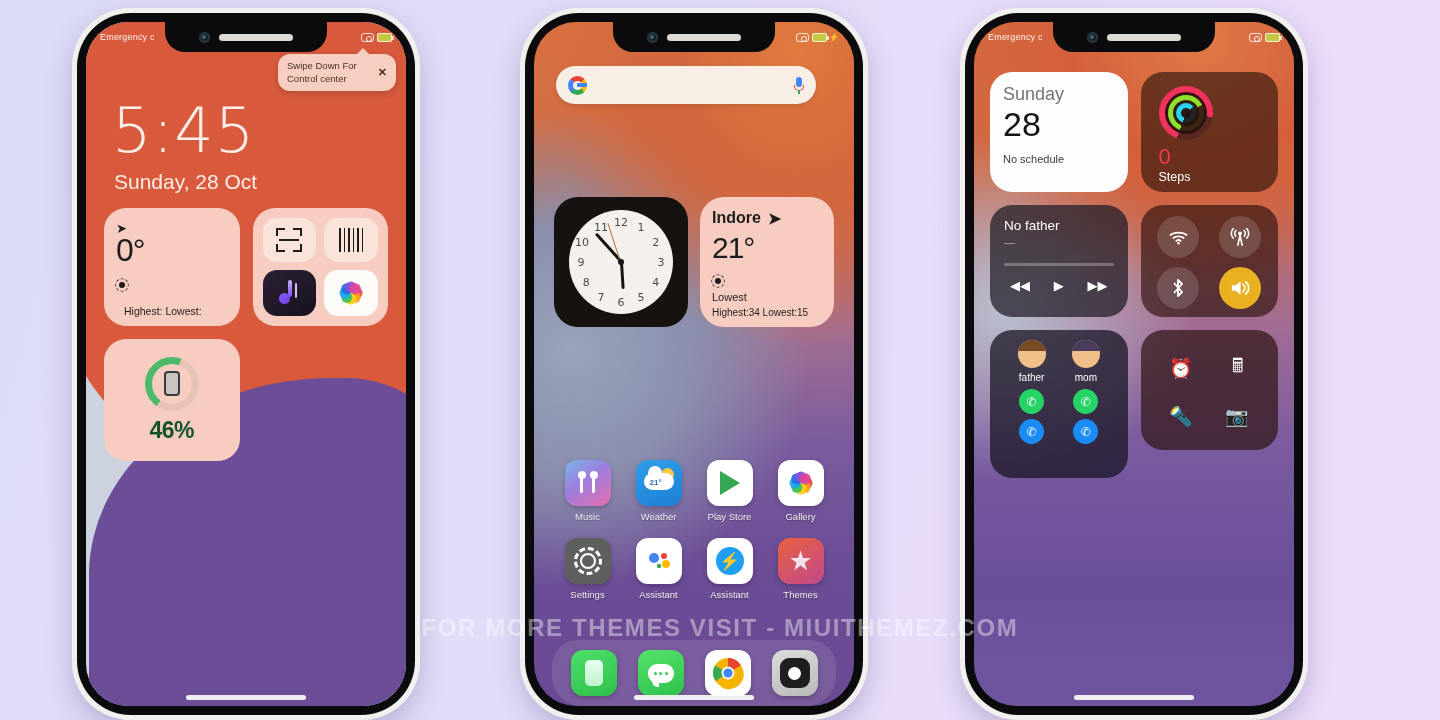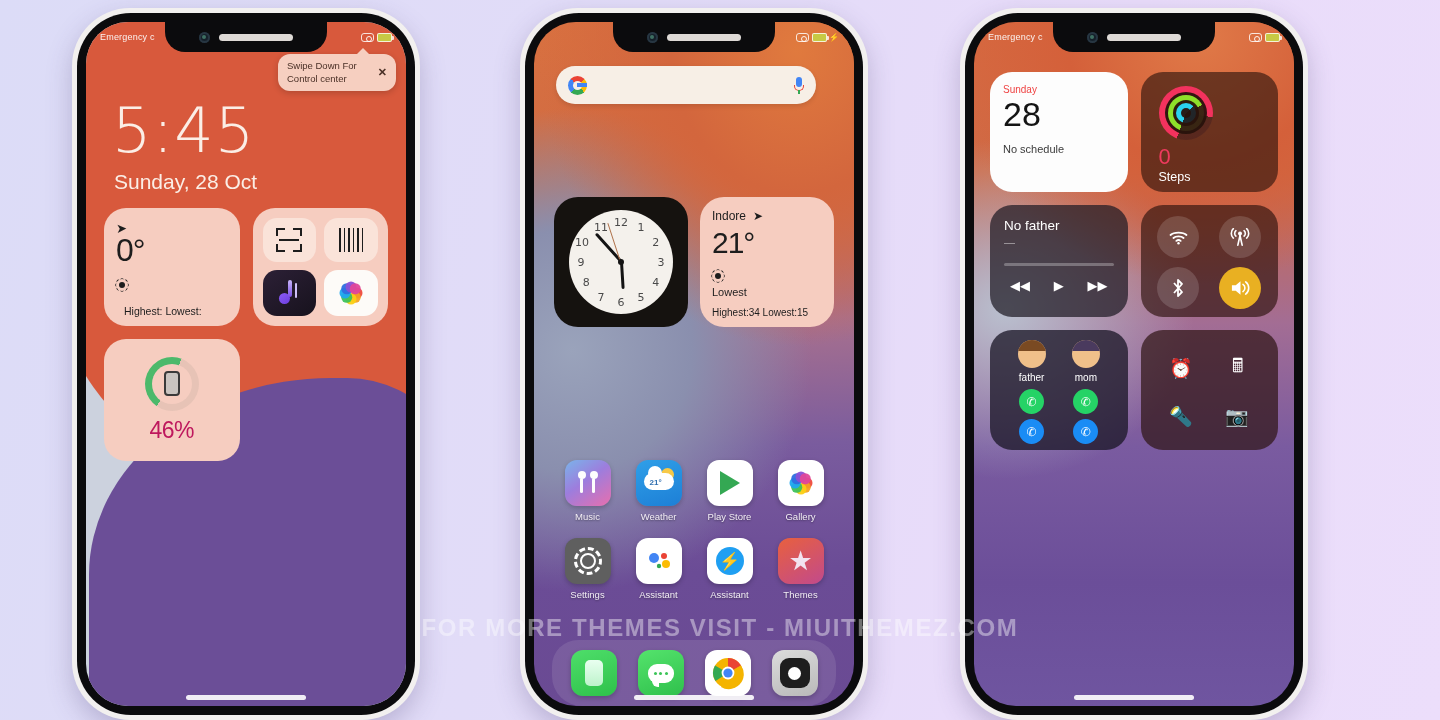--- a/index.html
+++ b/index.html
@@ -200,21 +200,21 @@
 
   .w-batt{ height:122px; background:#f6cdc0; display:flex; flex-direction:column;
     align-items:center; justify-content:center; gap:6px; }
   .ring{ width:54px; height:54px; border-radius:50%;
     background:conic-gradient(from 215deg,#4cb96b 0turn 0.46turn,#e7c3b6 0.46turn 1turn);
     display:flex; align-items:center; justify-content:center; }
   .ring:after{ content:""; width:40px; height:40px; border-radius:50%; background:#f6cdc0;
     position:absolute; }
   .ring .phone-ico{ width:16px; height:25px; border:2px solid #3a3a3a; border-radius:4px;
     background:#c9c4c0; position:relative; z-index:2; }
-  .w-batt .pct{ font-size:23px; color:#be185d; font-weight:400; letter-spacing:-.5px; }
+  .w-batt .pct{ font-size:23px; color:#14532d; font-weight:700; letter-spacing:-.5px; }
 
   
   .gsearch{
     position:absolute; left:22px; top:44px; width:260px; height:38px; border-radius:20px;
     background:#f7efe6; display:flex; align-items:center; justify-content:space-between;
     padding:0 12px; z-index:20; box-shadow:0 2px 5px rgba(0,0,0,.12);
   }
   .glogo{ width:19px; height:19px; border-radius:50%; position:relative; }
   .mic{ width:10px; height:17px; position:relative; }
   .mic .cap{ position:absolute; left:2px; top:0; width:6px; height:10px; border-radius:3px;
@@ -234,21 +234,21 @@
     transform:translate(-50%,-50%); }
   .hand{ position:absolute; left:50%; bottom:50%; transform-origin:50% 100%; border-radius:2px; }
   .hand.h{ width:3px; height:27px; background:#141414; margin-left:-1.5px; }
   .hand.m{ width:2.6px; height:38px; background:#141414; margin-left:-1.3px; }
   .hand.s{ width:1.4px; height:41px; background:#b0744d; margin-left:-.7px; }
   .pin{ position:absolute; left:50%; top:50%; width:6px; height:6px; border-radius:50%;
     background:#141414; transform:translate(-50%,-50%); }
 
   .w-wx{ height:130px; border-radius:24px; background:#f6cdc0; padding:12px; color:#1d1d1d;
     position:relative; }
-  .w-wx .city{ font-size:12px; display:flex; align-items:flex-start; gap:7px; }
+  .w-wx .city{ font-size:16px; display:flex; align-items:flex-start; gap:7px;font-weight:bold; }
   .w-wx .temp{ font-size:30px; margin-top:3px; letter-spacing:-1px; }
   .w-wx .cond{ font-size:11px; margin-top:4px; }
   .w-wx .hl{ position:absolute; left:12px; bottom:9px; font-size:10px; }
 
   .apps{
     position:absolute; left:18px; top:438px; width:284px; z-index:20;
     display:grid; grid-template-columns:repeat(4,1fr); grid-row-gap:16px; justify-items:center;
   }
   .app{ width:62px; display:flex; flex-direction:column; align-items:center; gap:5px; }
   .icon{ width:46px; height:46px; border-radius:12px; position:relative; overflow:hidden;
@@ -302,21 +302,21 @@
     display:flex; align-items:center; justify-content:center; }
   .camblk:after{ content:""; width:13px; height:13px; border-radius:50%; background:#fff; }
 
   
   .cc{
     position:absolute; left:16px; top:50px; right:16px; z-index:20;
     display:grid; grid-template-columns:1fr 1fr; grid-gap:13px;
   }
   .cw{ border-radius:22px; overflow:hidden; position:relative; }
   .cw-cal{ background:#fdfdfd; height:120px; padding:12px 13px; }
-  .cw-cal .dow{ color:#ef4444; font-size:10px; }
+  .cw-cal .dow{ color:#737373; font-size:18px; }
   .cw-cal .day{ font-size:34px; color:#141414; line-height:1.05; margin-top:2px; font-weight:500; }
   .cw-cal .sch{ font-size:11px; color:#3b3b3b; margin-top:10px; }
 
   .cw-act{ background:rgba(40,18,12,.62); height:120px; padding:12px; }
   .rings{ width:54px; height:54px; position:relative; margin:2px 0 0 6px; }
   .rings .r{ position:absolute; border-radius:50%; }
   .rings .r1{ inset:0; background:conic-gradient(from 200deg,#f3325e 0 .72turn, rgba(70,30,30,.5) .72turn 1turn); }
   .rings .r1i{ position:absolute; inset:6px; border-radius:50%; background:rgba(40,18,12,.95); }
   .rings .r2{ position:absolute; inset:9px; border-radius:50%;
       background:conic-gradient(from 200deg,#8ee02a 0 .62turn, rgba(70,55,25,.5) .62turn 1turn); }
@@ -333,21 +333,21 @@
   .cw-music .bar{ height:3px; border-radius:2px; background:rgba(255,255,255,.28); margin-top:15px; }
   .cw-music .ctrls{ display:flex; align-items:center; justify-content:space-between;
     margin-top:12px; padding:0 6px; font-size:13px; }
 
   .cw-toggles{ background:rgba(46,18,14,.66); height:112px; padding:11px;
     display:grid; grid-template-columns:1fr 1fr; grid-gap:9px; place-items:center; }
   .tg{ width:42px; height:42px; border-radius:50%; background:rgba(255,255,255,.15);
     display:flex; align-items:center; justify-content:center; color:#fff; font-size:17px; }
   .tg.on{ background:#e9b022; color:#fff; }
 
-  .cw-contacts{ background:rgba(26,22,38,.76); height:120px; padding:10px 20px;
+  .cw-contacts{ background:rgba(26,22,38,.76); height:148px; padding:10px 20px;
     display:grid; grid-template-columns:1fr 1fr; grid-gap:6px;gap:11px; }
   .ct{ display:flex; flex-direction:column; align-items:center; gap:4px; }
   .avatar{ width:28px; height:28px; border-radius:50%; position:relative; overflow:hidden; }
   .avatar.dad{ background:#f0c08a; }
   .avatar.mom{ background:#f0c08a; }
   .avatar .hair{ position:absolute; left:0; right:0; top:0; height:11px; background:#7a4a22; }
   .avatar.mom .hair{ background:#4a3a5e; }
   .ct .nm{ color:#fff; font-size:10px; }
   .ct .btns{ display:flex; flex-direction:column; gap:5px; margin-top:2px; }
   .cbtn{ width:25px; height:25px; border-radius:50%; display:flex; align-items:center;

